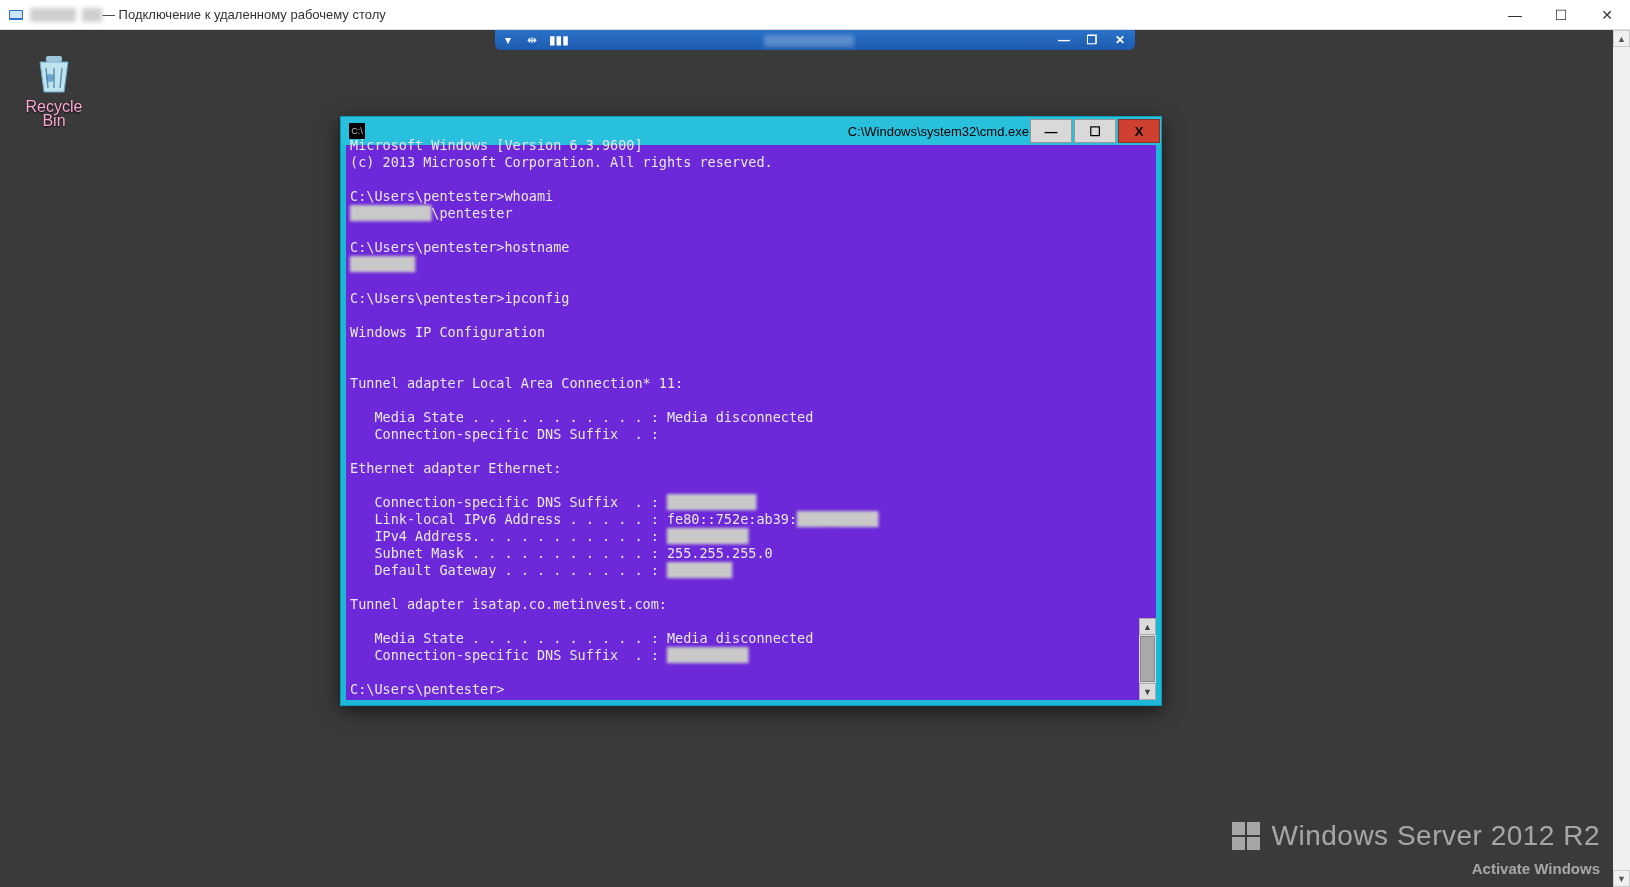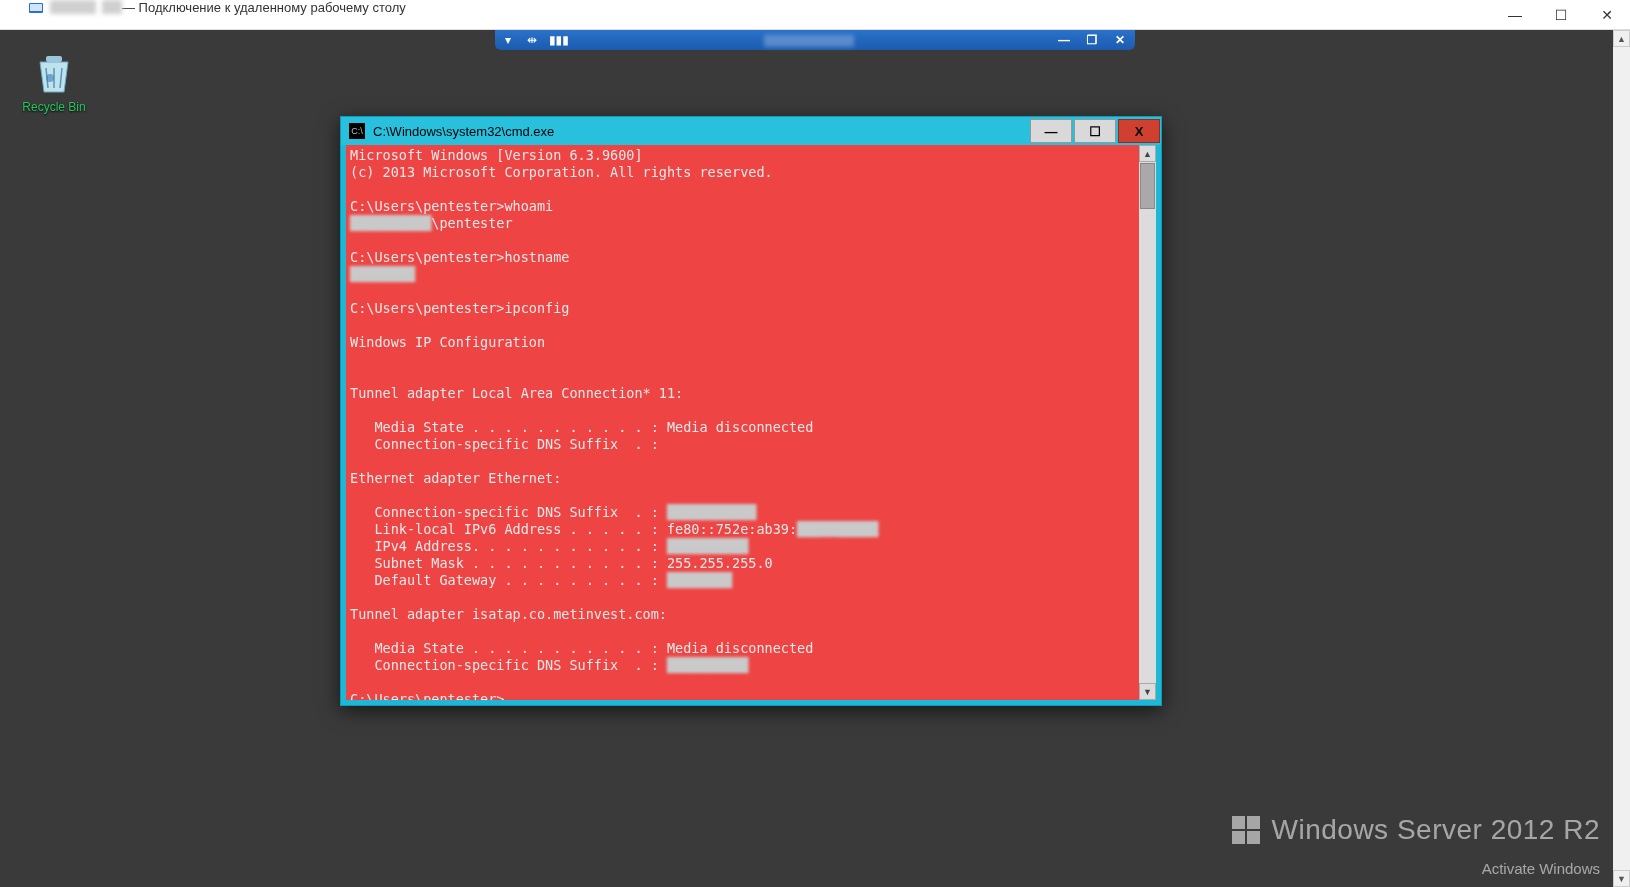--- a/index.html
+++ b/index.html
@@ -1,22 +1,22 @@
 <!DOCTYPE html>
 <html><head>
 <meta charset="utf-8">
 <style>
   * { box-sizing: border-box; margin: 0; padding: 0; }
   html, body { width: 1630px; height: 887px; overflow: hidden; font-family: "Segoe UI", Tahoma, sans-serif; }
   body { background: #fff; }
 
   
   .rdp-titlebar {
-    height: 30px; background: #fff; display: flex; align-items: flex-start;
-    border-bottom: 1px solid #ddd; font-size: 13px; color: #333; padding-left: 20px;
+    height: 30px; background: #fff; display: flex; align-items: center;
+    border-bottom: 1px solid #ddd; font-size: 13px; color: #333;
   }
   .rdp-titlebar .icon { width: 16px; height: 16px; margin: 0 6px 0 8px; }
   .rdp-titlebar .blur { display:inline-block; background:#d0d0d0; filter:blur(2px); height:14px; vertical-align:middle; }
   .rdp-titlebar .title { flex: 0 0 auto; }
   .rdp-titlebar .spacer { flex: 1; }
   .rdp-titlebar .winbtn { width:46px; height:30px; display:flex; align-items:center; justify-content:center; font-size:14px; color:#333; }
 
   
   .remote-viewport {
     position: relative; width: 100%; height: calc(100% - 30px);
@@ -35,50 +35,50 @@
     border-bottom-left-radius:6px; border-bottom-right-radius:6px;
     display:flex; align-items:center; color:#fff; font-size:12px;
     padding:0 6px; gap:10px;
   }
   .conn-bar .cicon { width:14px; text-align:center; }
   .conn-bar .ctitle { flex:1; text-align:center; }
   .conn-bar .ctitle .blur2 { display:inline-block; width:90px; height:12px; background:rgba(255,255,255,.25); filter:blur(2px); vertical-align:middle;}
   .conn-bar .cbtn { width:18px; text-align:center; font-weight:bold;}
 
   
-  .desktop-icon { position:absolute; width:80px; text-align:center; color:#22c55e; font-size:12px; text-shadow:0 1px 2px #000; }
+  .desktop-icon { position:absolute; width:80px; text-align:center; color:#f9a8d4; font-size:16px; text-shadow:0 1px 2px #000; }
   .desktop-icon .glyph { width:48px; height:48px; margin:0 auto 4px; }
   .recycle .glyph svg { width:48px; height:48px; }
   .vcd .glyph { border-radius:8px; background:#fff; display:flex; align-items:center; justify-content:center;}
   .desktop-icon .lbl { line-height:14px; }
 
   
   .watermark { position:absolute; right:30px; bottom:10px; color:rgba(255,255,255,.55); text-align:right; }
   .watermark .line1 { font-size:28px; font-weight:300; letter-spacing:.5px; display:flex; align-items:center; justify-content:flex-end; gap:12px;padding-left:46px;}
   .watermark .line1 .winlogo { width:28px; height:28px; display:grid; grid-template-columns:1fr 1fr; grid-template-rows:1fr 1fr; gap:2px;}
   .watermark .line1 .winlogo span{ background:rgba(255,255,255,.55);}
-  .watermark .line2 { font-size:15px; font-weight:400; margin-top:14px;}
+  .watermark .line2 { font-size:15px; font-weight:700; margin-top:8px;}
 
   
   .cmd-window {
     position:absolute; left:340px; top:86px; width:822px; height:590px;
     background:#1fb7d6; border:1px solid #0a9cbb;
     box-shadow:0 5px 18px rgba(0,0,0,.6);
   }
   .cmd-titlebar {
     height:28px; background:#29c0de; display:flex; align-items:center;
     color:#000; font-size:13px;
   }
   .cmd-titlebar .cmd-ico { width:16px;height:16px;background:#000;margin:0 8px;display:flex;align-items:center;justify-content:center;color:#bbb;font-size:9px;}
-  .cmd-titlebar .cmd-ttl { flex:1; text-align:left; }
+  .cmd-titlebar .cmd-ttl { flex:1; text-align:right; }
   .cmd-titlebar .tbtn { width:42px; height:24px; margin:2px 1px; display:flex;align-items:center;justify-content:center; border:1px solid rgba(0,0,0,.3); background:#d9d9d9; font-weight:bold;}
   .cmd-titlebar .tbtn.min{}
   .cmd-titlebar .tbtn.max{}
   .cmd-titlebar .tbtn.close{ background:#d04030; color:#000;}
-  .cmd-body-wrap { position:absolute; left:5px; right:5px; top:28px; bottom:5px; background:#ef4444; display:flex;}
+  .cmd-body-wrap { position:absolute; left:5px; right:5px; top:28px; bottom:5px; background:#6d28d9; display:flex;align-items:flex-end;}
   .cmd-body {
     flex:1; color:#e8e8e8; font-family:"Lucida Console","Consolas",monospace;
     font-size:13.5px; line-height:17px; padding:2px 4px; white-space:pre; overflow:hidden;
   }
   .cmd-scroll { width:17px; background:#dcdcdc; display:flex; flex-direction:column;}
   .cmd-scroll .sa{height:17px;display:flex;align-items:center;justify-content:center;font-size:9px;color:#444;background:#dcdcdc;border:1px solid #aaa;}
   .cmd-scroll .sthumb{height:46px;background:#a9a9a9;margin:1px;border:1px solid #888;}
   .cmd-scroll .strack{flex:1;}
   .redact { background:#c9c9c9; color:#c9c9c9; filter:blur(1.5px);}
 </style>

